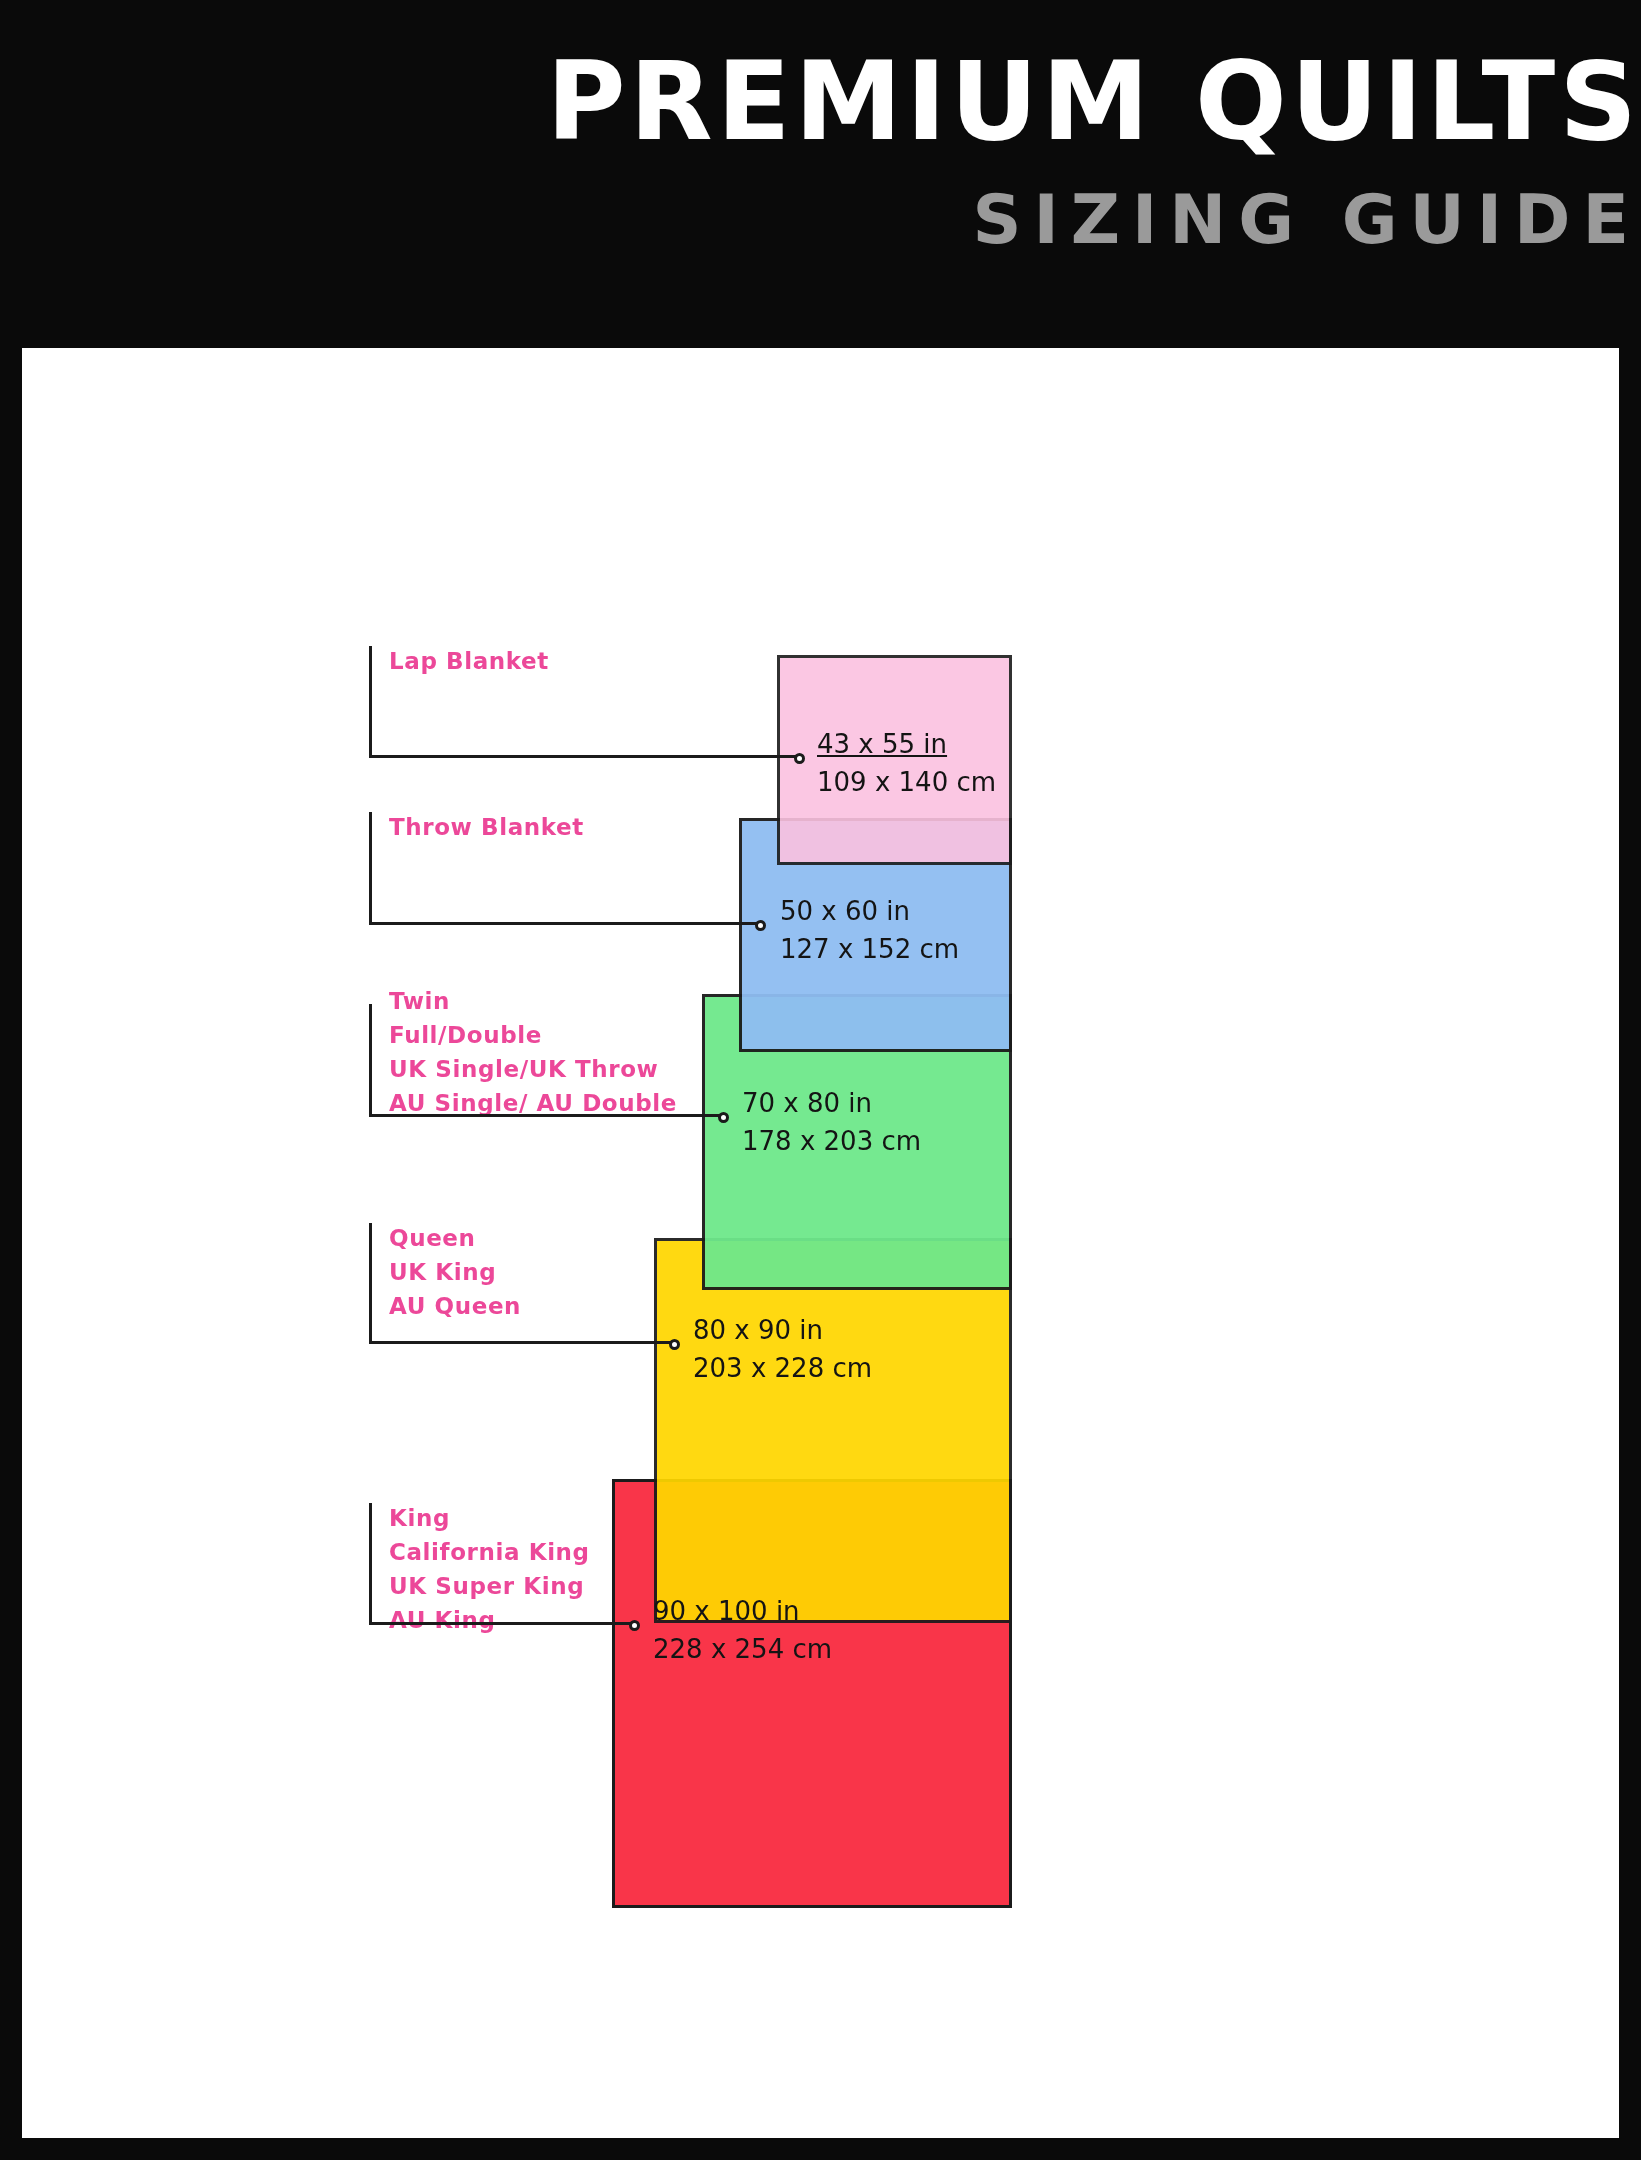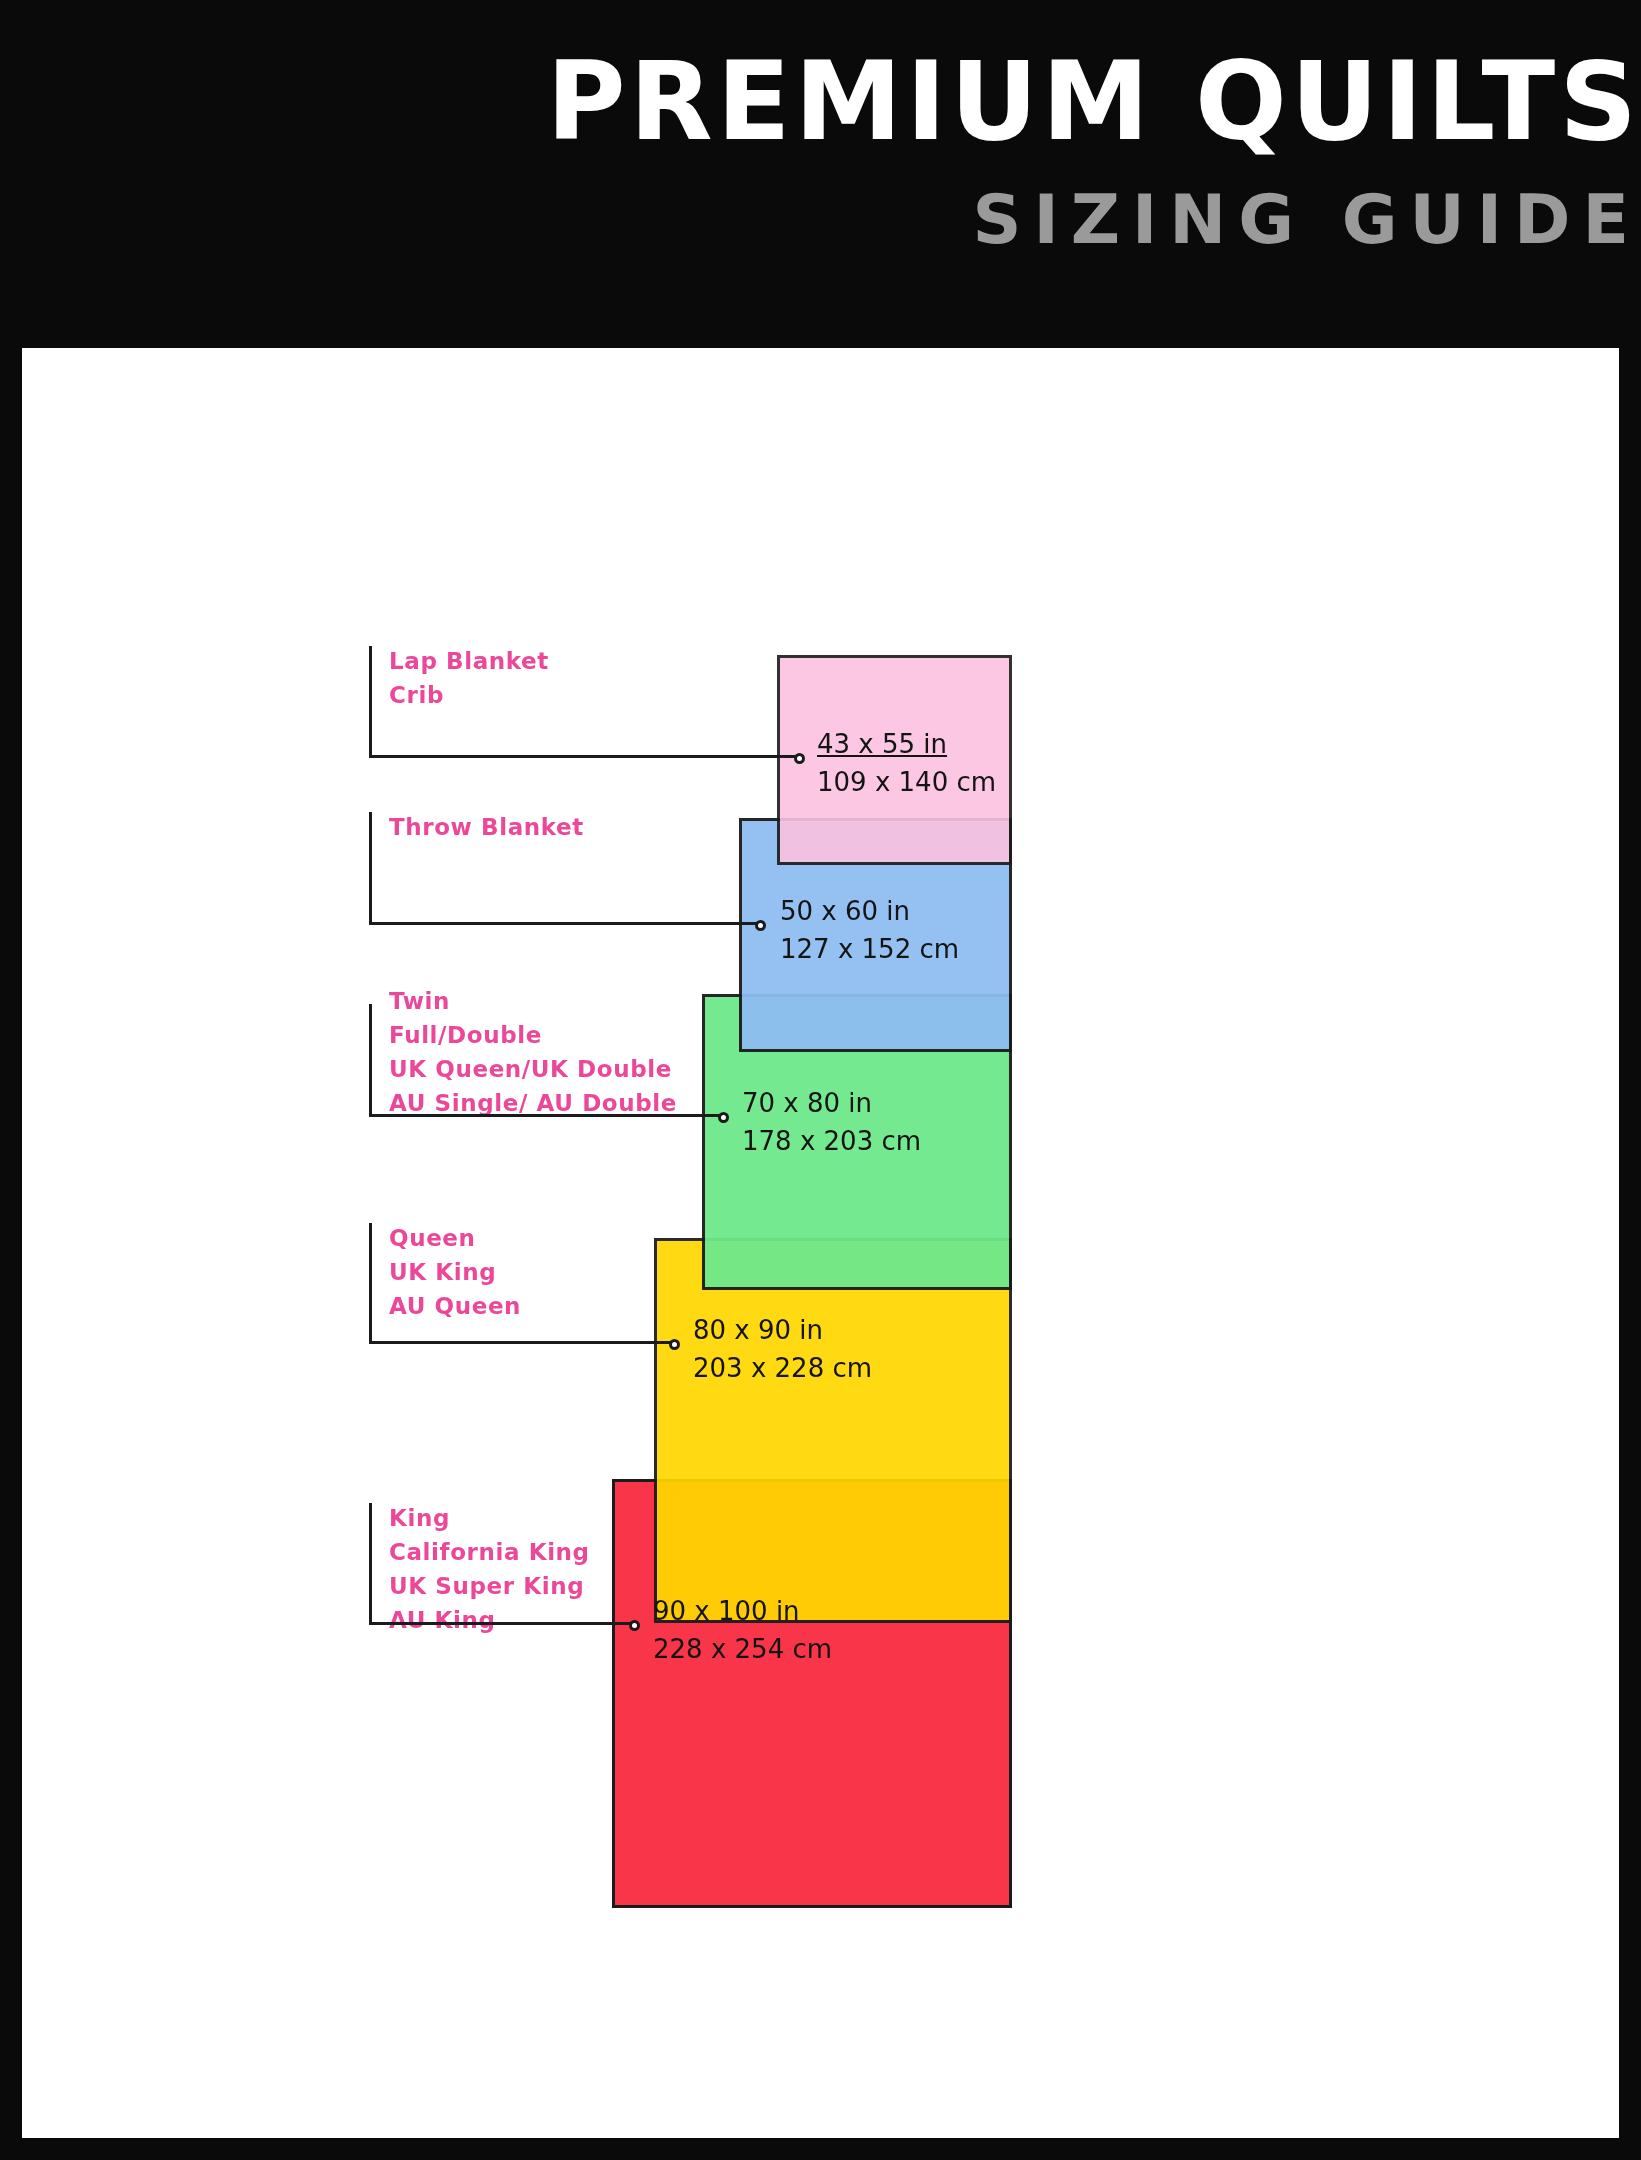--- a/index.html
+++ b/index.html
@@ -130,39 +130,38 @@
       <div class="rect" style="left:632px; top:890px; width:358px; height:385px; background:#FFD700; opacity:0.93; z-index:2;"></div>
 
       <div class="rect" style="left:680px; top:646px; width:310px; height:296px; background:#6EE88B; opacity:0.95; z-index:3;"></div>
 
       <div class="rect" style="left:717px; top:470px; width:273px; height:234px; background:#8FBDF2; opacity:0.95; z-index:4;"></div>
 
       <div class="rect" style="left:755px; top:307px; width:235px; height:210px; background:#FBC2E0; opacity:0.9; z-index:5;"></div>
 
       <div class="label-group" style="left:345px; top:296px; width:420px; z-index:10;">
         <div class="names">Lap Blanket</div>
-        <div class="names">Crib</div>
       </div>
       <div class="bracket" style="left:347px; top:298px; width:430px; height:112px; z-index:10;"></div>
       <div class="dot" style="left:772px; top:405px; z-index:11;"></div>
       <div class="dim" style="left:795px; top:376px; z-index:11;text-decoration:underline;">43 x 55 in</div>
       <div class="dim" style="left:795px; top:414px; z-index:11;">109 x 140 cm</div>
 
       <div class="label-group" style="left:345px; top:462px; width:420px; z-index:10;">
         <div class="names">Throw Blanket</div>
       </div>
       <div class="bracket" style="left:347px; top:464px; width:392px; height:113px; z-index:10;"></div>
       <div class="dot" style="left:733px; top:572px; z-index:11;"></div>
       <div class="dim" style="left:758px; top:543px; z-index:11;">50 x 60 in</div>
       <div class="dim" style="left:758px; top:581px; z-index:11;">127 x 152 cm</div>
 
       <div class="label-group" style="left:345px; top:636px; width:460px; z-index:10;">
         <div class="names">Twin</div>
         <div class="names">Full/Double</div>
-        <div class="names">UK Queen/UK Double</div>
+        <div class="names">UK Single/UK Throw</div>
         <div class="names">AU Single/ AU Double</div>
       </div>
       <div class="bracket" style="left:347px; top:656px; width:355px; height:113px; z-index:10;"></div>
       <div class="dot" style="left:696px; top:764px; z-index:11;"></div>
       <div class="dim" style="left:720px; top:735px; z-index:11;">70 x 80 in</div>
       <div class="dim" style="left:720px; top:773px; z-index:11;">178 x 203 cm</div>
 
       <div class="label-group" style="left:345px; top:873px; width:420px; z-index:10;">
         <div class="names">Queen</div>
         <div class="names">UK King</div>

